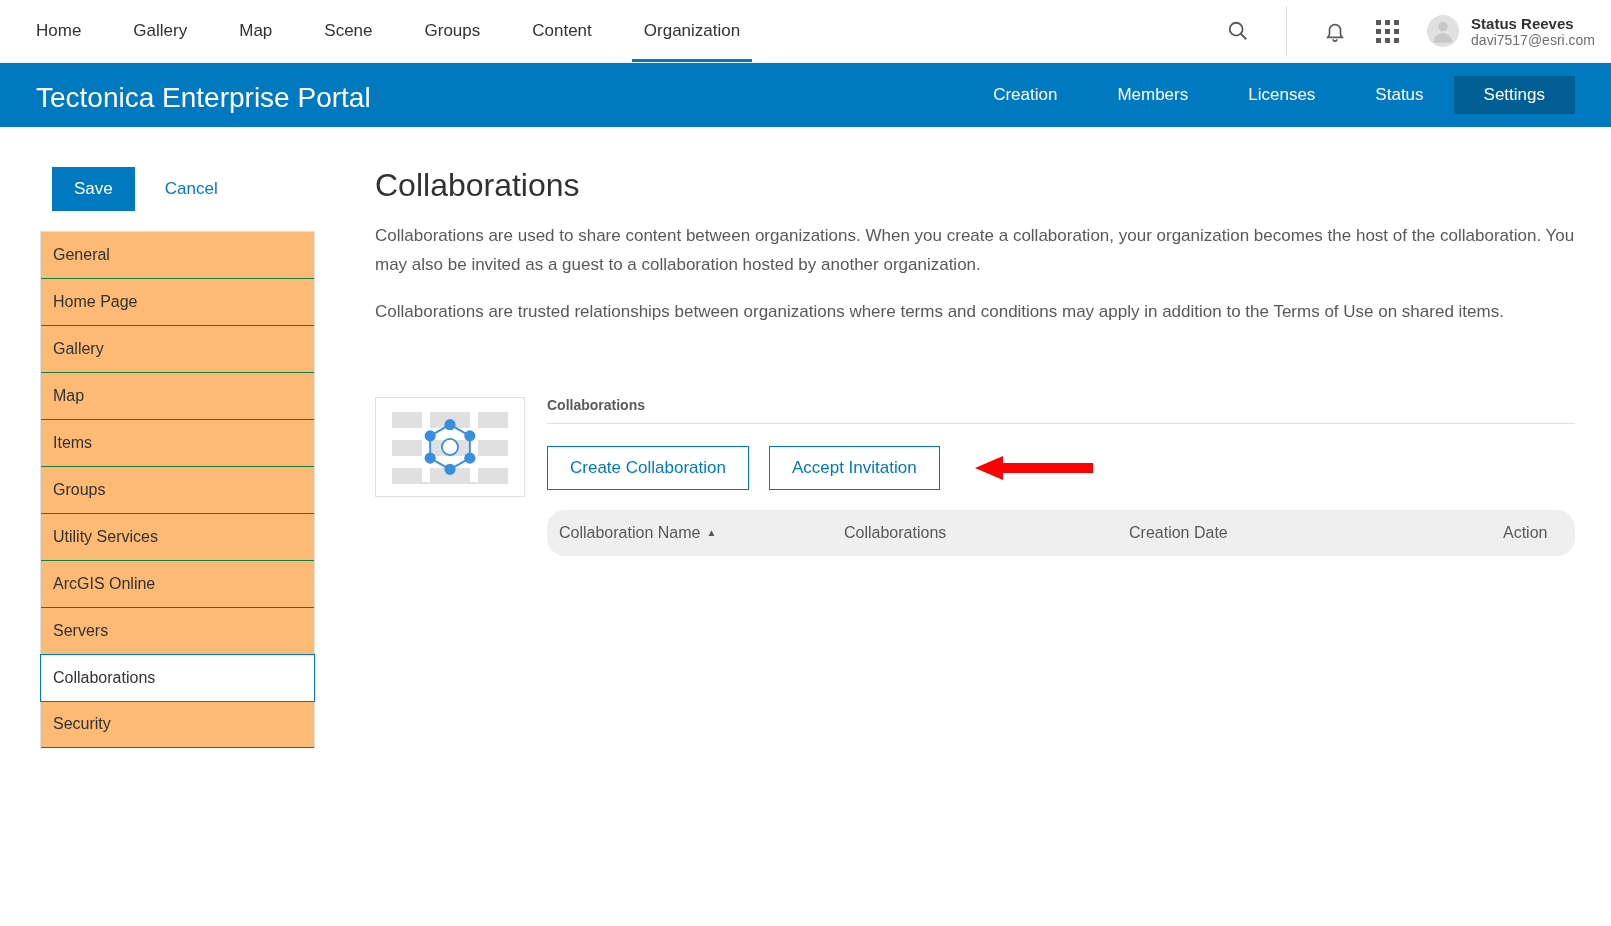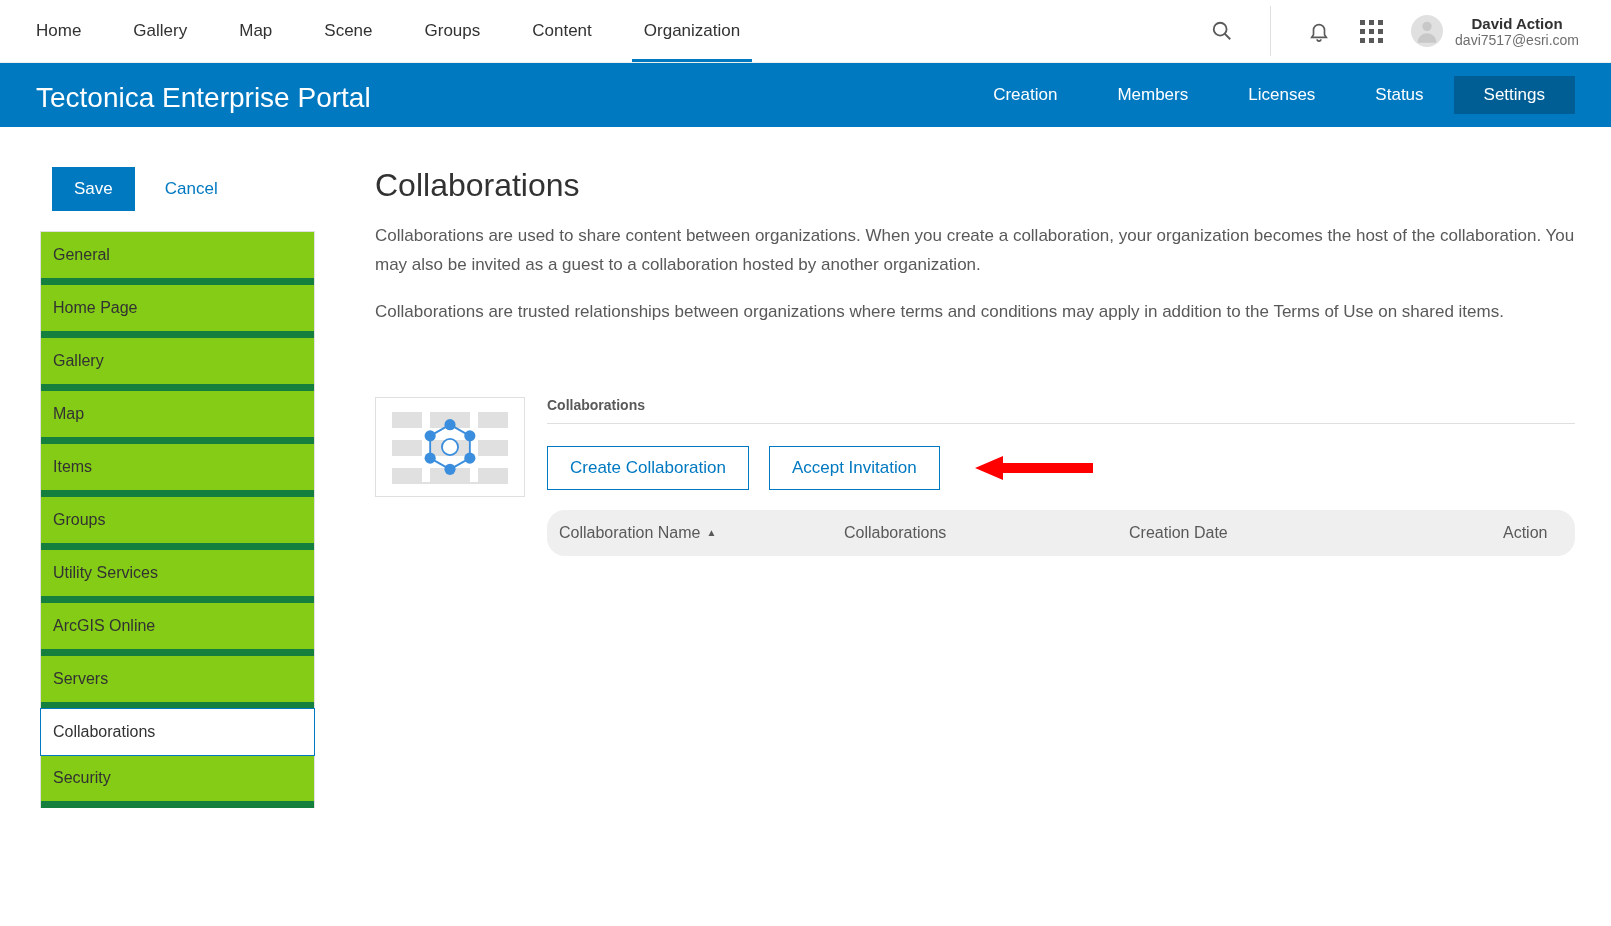--- a/index.html
+++ b/index.html
@@ -1,18 +1,18 @@
 <!DOCTYPE html>
 <html><head>
 <meta charset="utf-8">
 <style>
 * { margin: 0; padding: 0; box-sizing: border-box; font-family: "Avenir Next", "Segoe UI", -apple-system, sans-serif; }
 body { background: #fff; color: #323232; }
 
-.topnav { display: flex; align-items: center; height: 63px; padding: 0 32px 0 36px; border-bottom: 1px solid #efefef; text-align: center; }
+.topnav { display: flex; align-items: center; height: 63px; padding: 0 16px 0 36px; border-bottom: 1px solid #efefef; }
 .topnav-links { display: flex; gap: 52px; flex: 1; }
 .topnav-links a { color: #323232; text-decoration: none; font-size: 17px; padding: 20px 0; position: relative; cursor: pointer; }
 .topnav-links a.active::after { content: ""; position: absolute; left: -12px; right: -12px; bottom: -1px; height: 3px; background: #0079c1; }
 .topnav-right { display: flex; align-items: center; gap: 28px; }
 .icon-btn { width: 24px; height: 24px; display: flex; align-items: center; justify-content: center; cursor: pointer; color: #595959; }
 .vsep { width: 1px; height: 50px; background: #e0e0e0; margin: 0 8px; }
 .apps-grid { display: grid; grid-template-columns: repeat(3, 5px); grid-template-rows: repeat(3, 5px); gap: 4px; }
 .apps-grid span { background: #595959; }
 .user { display: flex; align-items: center; gap: 12px; cursor: pointer; }
 .avatar { width: 32px; height: 32px; border-radius: 50%; background: #e0e0e0; display:flex; align-items:center; justify-content:center; }
@@ -25,21 +25,21 @@
 .orgbar-tabs a { color: #fff; text-decoration: none; font-size: 17px; padding: 0 30px; display: flex; align-items: center; cursor: pointer; }
 .orgbar-tabs a.active { background: #005e95; }
 
 .body-wrap { display: flex; padding: 40px 36px 0 40px; gap: 60px; align-items: flex-start; }
 
 .leftcol { width: 275px; flex-shrink: 0; }
 .action-row { display: flex; gap: 30px; align-items: center; margin-bottom: 20px; margin-left: 12px; }
 .btn-primary { background: #0079c1; color: #fff; border: none; padding: 12px 22px; font-size: 17px; cursor: pointer; }
 .btn-link { color: #0079c1; background: none; border: none; font-size: 17px; cursor: pointer; }
 .side-list { border: 1px solid #e0e0e0; border-bottom: none; }
-.side-list a { display: block; padding: 14px 12px; border-bottom: 7px solid #15803d; background: #84cc16; color: #323232; text-decoration: none; font-size: 16px; cursor: pointer; }
+.side-list a { display: block; padding: 14px 12px; border-bottom: 1px solid #15803d; background: #fdba74; color: #323232; text-decoration: none; font-size: 16px; cursor: pointer; }
 .side-list a.active { background: #fff; border: 1px solid #0079c1; margin: -1px; position: relative; }
 
 .main { flex: 1; }
 .page-title { font-size: 32px; font-weight: 300; color: #323232; margin-bottom: 18px; }
 .page-desc { font-size: 17px; color: #595959; line-height: 1.7; margin-bottom: 18px; }
 
 .collab-section { margin-top: 70px; display: flex; gap: 22px; align-items: flex-start; }
 .collab-thumb { width: 150px; height: 100px; border: 1px solid #e0e0e0; background: #fff; display: flex; align-items: center; justify-content: center; flex-shrink:0; padding:14px 16px; }
 .thumb-inner { width:100%; height:100%; position:relative; }
 .thumb-row { position:absolute; left:0; right:0; height:16px; background:#e0e0e0; }
@@ -103,21 +103,21 @@
         </div>
     </div>
     <div class="user">
       <div class="avatar">
         <svg width="28" height="28" viewBox="0 0 24 24" fill="#c8c8c8">
             <circle cx="12" cy="8" r="4"></circle>
             <path d="M4 22c0-4.4 3.6-8 8-8s8 3.6 8 8"></path>
           </svg>
       </div>
       <div>
-        <div class="user-name">David Action</div>
+        <div class="user-name">Status Reeves</div>
         <div class="user-email">davi7517@esri.com</div>
       </div>
     </div>
   </div>
 </nav>
 
 <div class="orgbar">
   <div class="orgbar-title">Tectonica Enterprise Portal</div>
   <div class="orgbar-tabs">
     <a>Creation</a>

